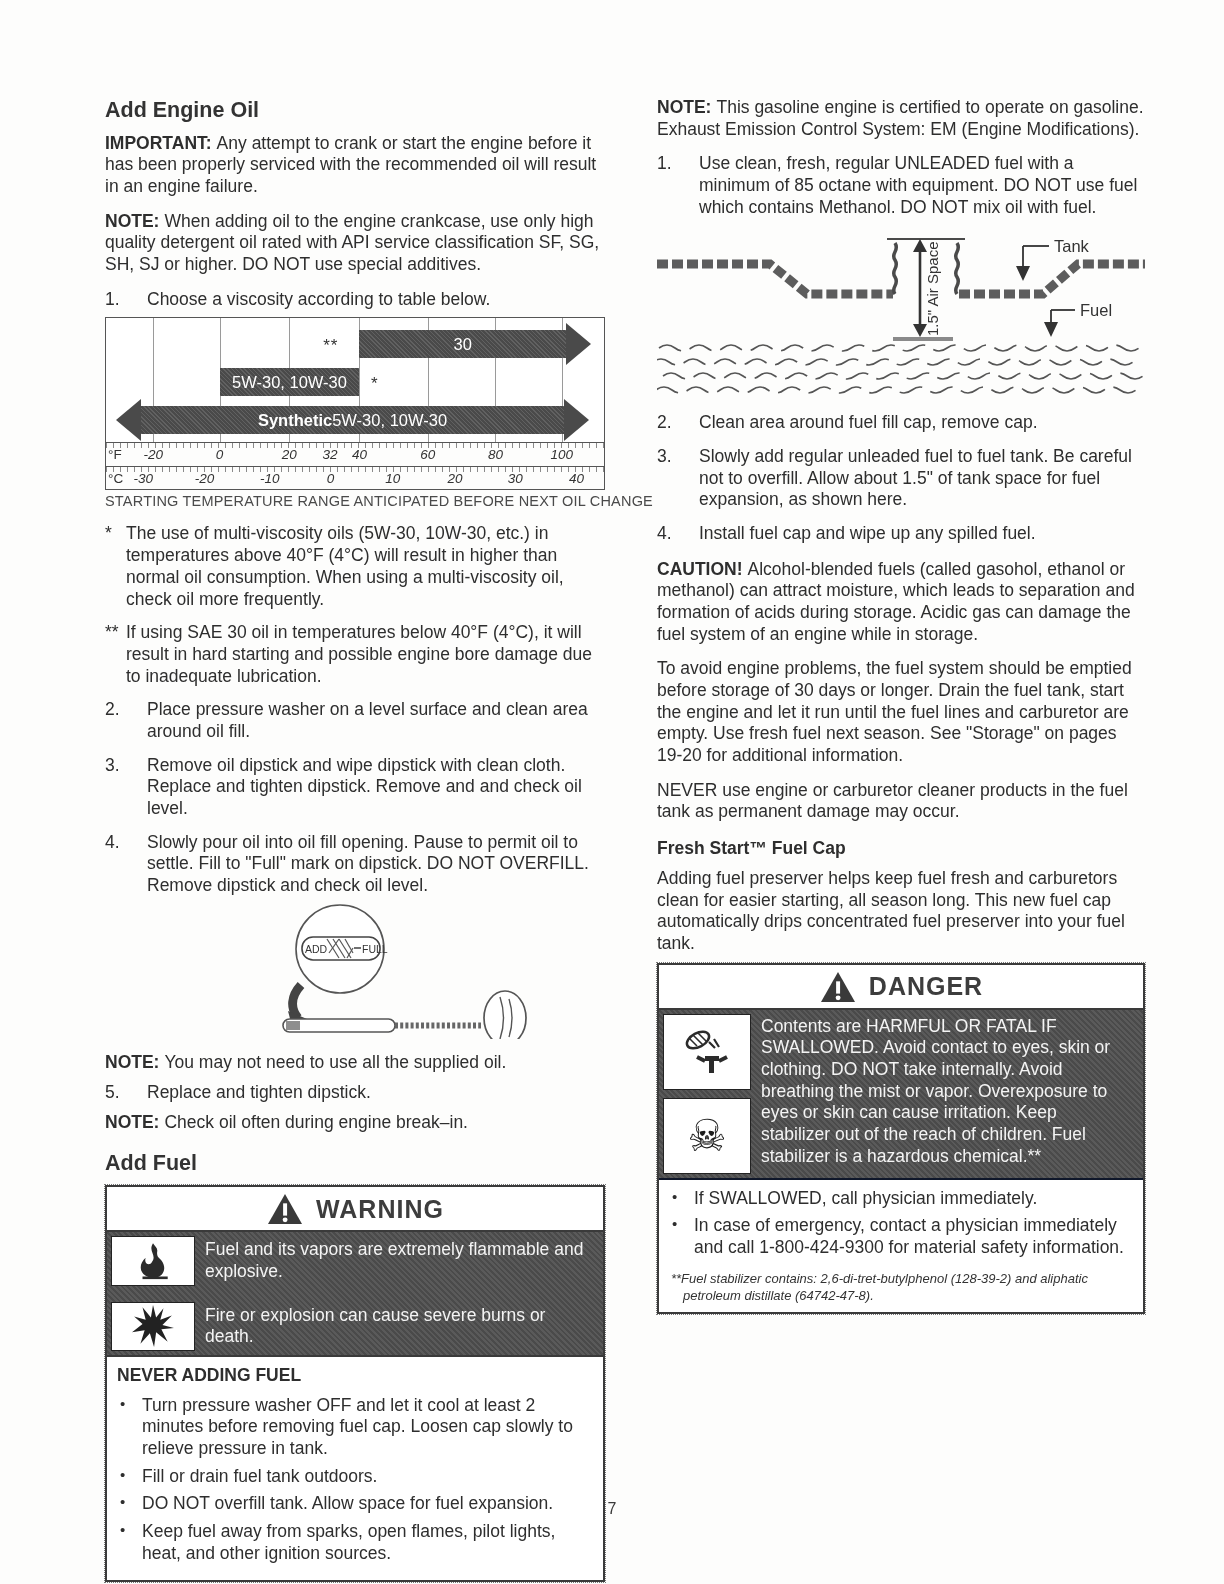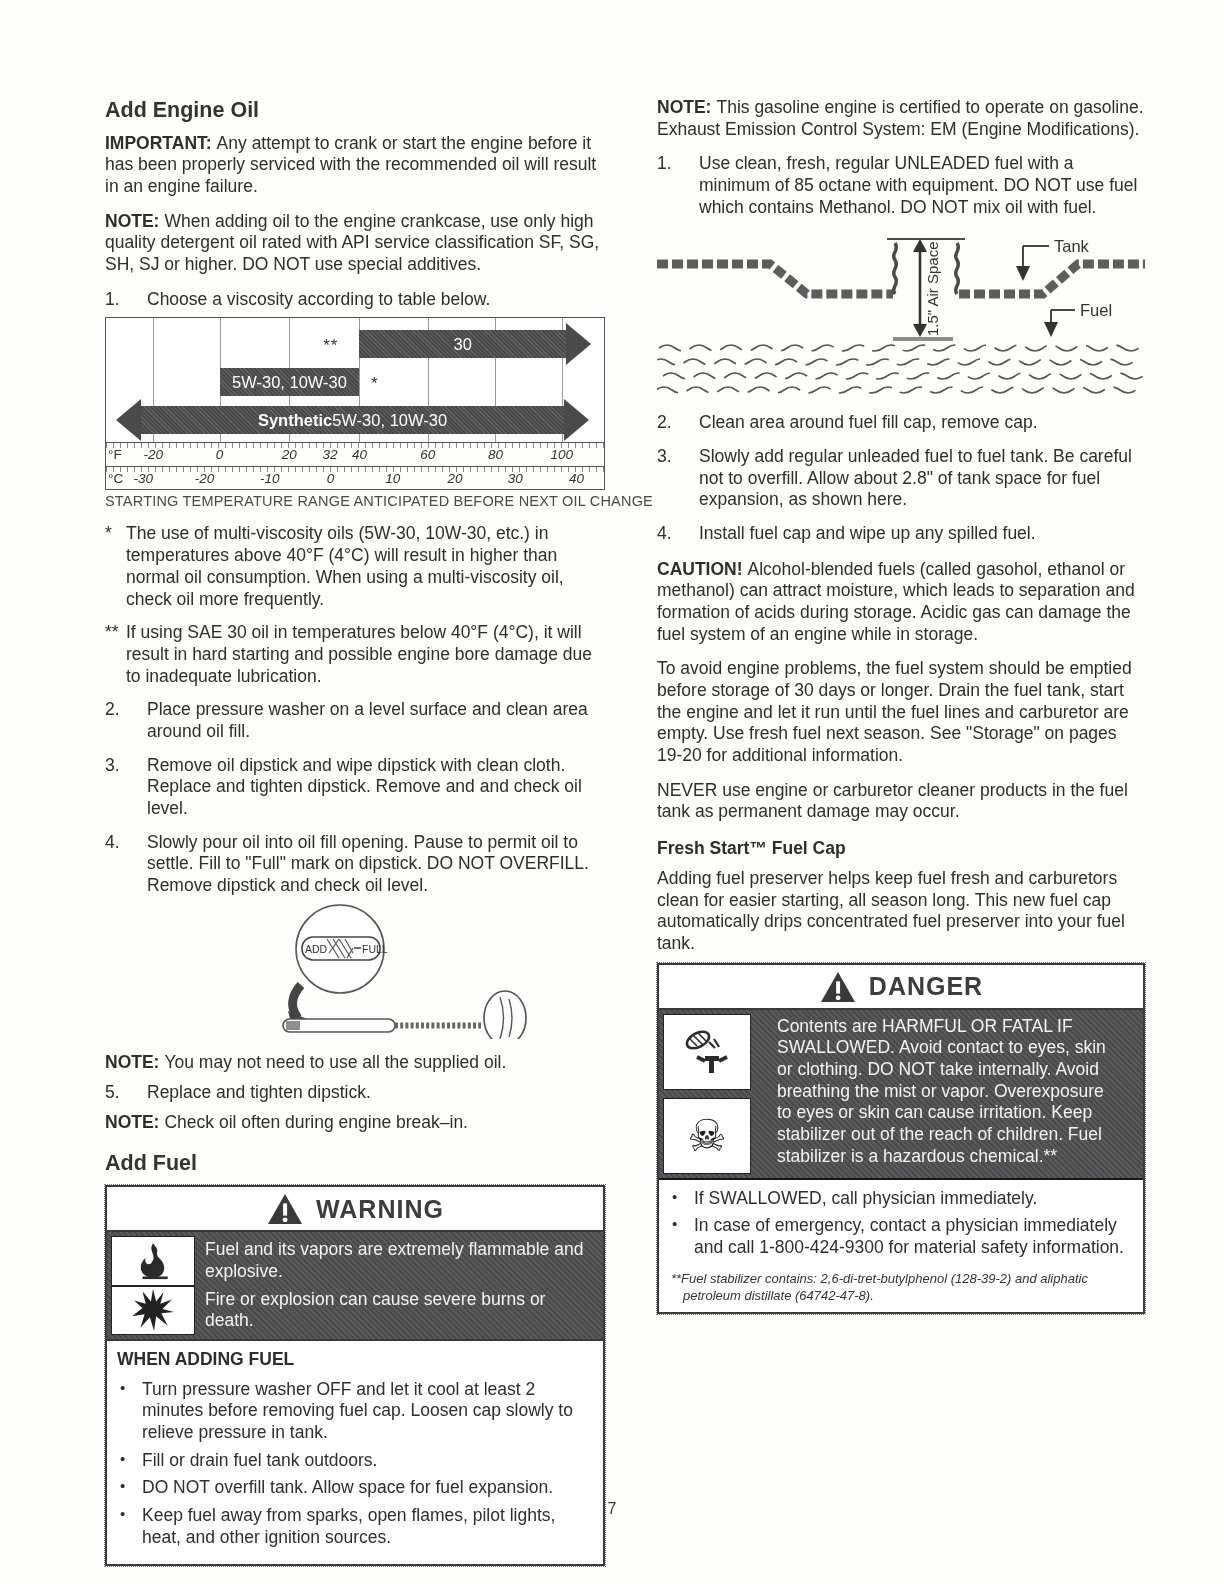--- a/index.html
+++ b/index.html
@@ -61,31 +61,31 @@
   
   .hazard-box { border: 2.5px solid #3a3a3a; outline: 1px dotted #777; margin-top: 4px; background:#fff; }
   .hazard-header { display: flex; align-items: center; justify-content: center; gap: 12px; padding: 5px 0 4px 0; border-bottom: 2.5px solid #3a3a3a; }
   .hazard-title { font-size: 25px; font-weight: bold; color: #3d3d3d; letter-spacing: 1px; }
   .dark {
     background-color: #4a4a4a;
     background-image: repeating-linear-gradient(45deg, rgba(255,255,255,.09) 0 2px, transparent 2px 4px);
   }
   .hazard-body { padding: 4px; }
   .hazard-row { display: flex; align-items: stretch; }
-  .hazard-row + .hazard-row { margin-top: 0; }
+  .hazard-row + .hazard-row { margin-top: 16px; }
   .icon-tile { flex: none; width: 84px; background: #fff; border: 1.5px solid #222; display: flex; align-items: center; justify-content: center; }
   .hazard-text { flex: 1; color: #f4f4f4; padding: 3px 10px; font-size: 17.5px; }
   .when { padding: 8px 10px 10px 10px; border-top: 2px solid #3a3a3a; }
   .when-title { font-weight: bold; margin-bottom: 8px; }
   .bul { display: flex; margin-bottom: 6px; }
   .bul::before { content: "•"; flex: none; width: 22px; font-size: 15px; padding-left: 3px; }
   .danger-flex { display: flex; align-items: stretch; }
   .tiles { flex: none; width: 88px; display: flex; flex-direction: column; gap: 8px; }
   .tiles .icon-tile { width: 100%; height: 76px; }
-  .danger-text { flex: 1; color: #f4f4f4; padding: 2px 26px; }
+  .danger-text { flex: 1; color: #f4f4f4; padding: 2px 10px; }
   .danger-bullets { padding: 8px 10px 4px 10px; border-top: 2px solid #0f172a; }
   .fineprint { font-size: 13px; color: #333; padding: 2px 14px 8px 24px; text-indent: -12px; line-height: 1.3; font-style: italic; }
   .skull-glyph { font-family: "DejaVu Sans", sans-serif; font-size: 44px; color: #1d1d1d; line-height: 1; }
 
   .dip-wrap { margin: 4px 0 8px 150px; }
   .tank-wrap { margin: 4px 0 10px 0; }
   .page-number { position: absolute; left: 0; right: 0; top: 1499px; text-align: center; font-size: 16px; color: #3a3a3a; }
   svg text { font-family: "Liberation Sans", sans-serif; fill: #333; }
 </style>
 </head>
@@ -248,21 +248,21 @@
         <div class="hazard-row">
           <div class="icon-tile">
             <svg width="46" height="44" viewBox="0 0 42 42">
               <polygon fill="#222" points="21,1 24,13 31,4 28,15 39,11 30,20 41,23 29,24 35,36 24,27 22,41 18,28 9,38 13,25 1,27 11,19 3,12 14,15 11,3 19,13"></polygon>
             </svg>
           </div>
           <div class="hazard-text">Fire or explosion can cause severe burns or death.</div>
         </div>
       </div>
       <div class="when">
-        <div class="when-title">WHEN ADDING FUEL</div>
+        <div class="when-title">NEVER ADDING FUEL</div>
         <div class="bul">
             <span>Turn pressure washer OFF and let it cool at least 2 minutes before removing fuel cap. Loosen cap slowly to relieve pressure in tank.</span>
           </div>
         <div class="bul">
             <span>Fill or drain fuel tank outdoors.</span>
           </div>
         <div class="bul">
             <span>DO NOT overfill tank. Allow space for fuel expansion.</span>
           </div>
         <div class="bul">
@@ -327,21 +327,21 @@
         </g>
       </svg>
     </div>
 
     <div class="li">
       <span class="num">2.</span>
       <span class="litext">Clean area around fuel fill cap, remove cap.</span>
     </div>
     <div class="li">
       <span class="num">3.</span>
-      <span class="litext">Slowly add regular unleaded fuel to fuel tank. Be careful not to overfill. Allow about 2.8" of tank space for fuel expansion, as shown here.</span>
+      <span class="litext">Slowly add regular unleaded fuel to fuel tank. Be careful not to overfill. Allow about 1.5" of tank space for fuel expansion, as shown here.</span>
     </div>
     <div class="li">
       <span class="num">4.</span>
       <span class="litext">Install fuel cap and wipe up any spilled fuel.</span>
     </div>
 
     <p class="para" style="margin-top:14px">
       <span class="lbl">CAUTION!</span><span>Alcohol-blended fuels (called gasohol, ethanol or methanol) can attract moisture, which leads to separation and formation of acids during storage. Acidic gas can damage the fuel system of an engine while in storage.</span>
     </p>
 

